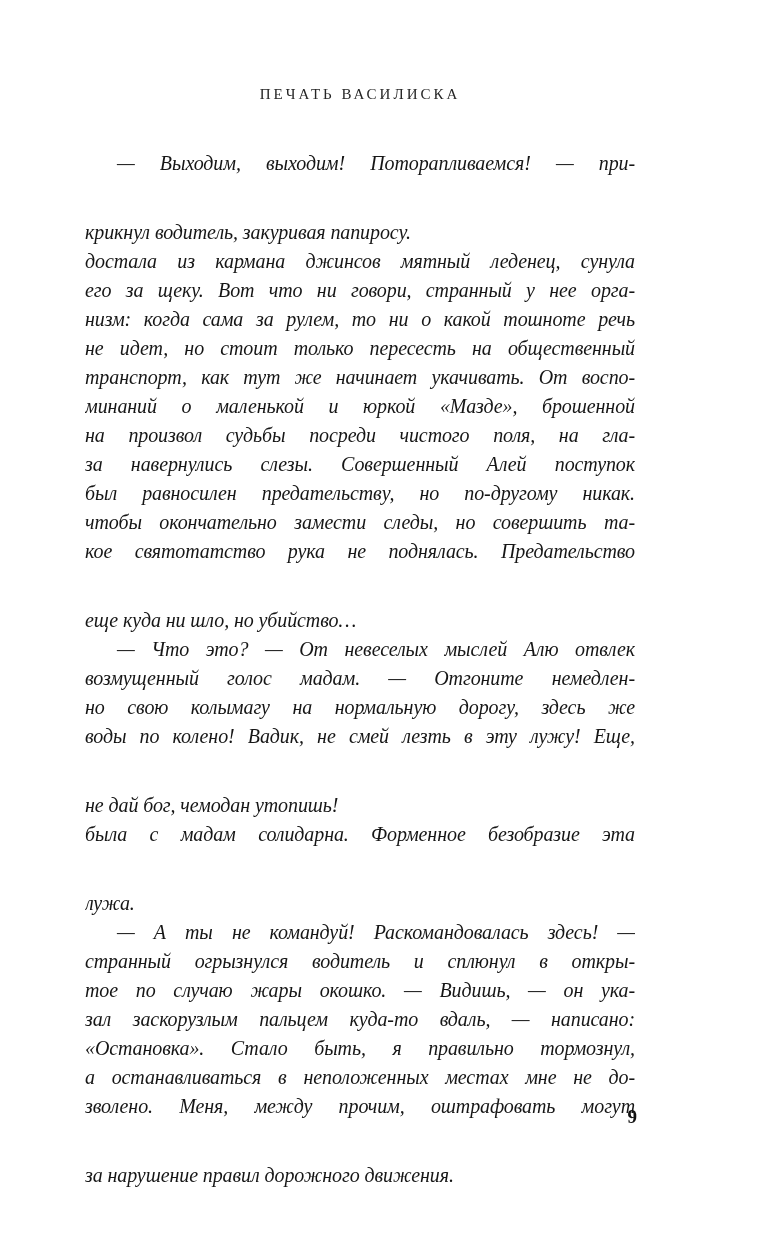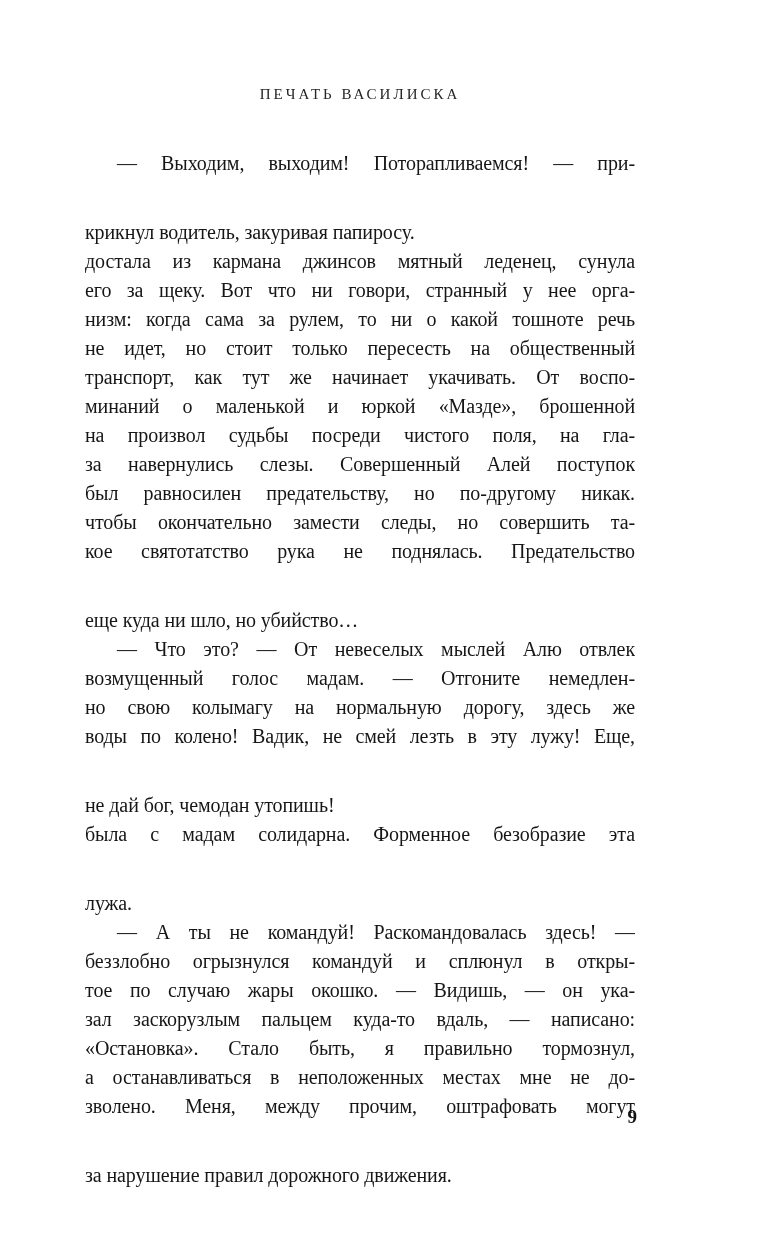--- a/index.html
+++ b/index.html
@@ -25,20 +25,21 @@
     font-size: 15px;
     letter-spacing: 3px;
     font-weight: normal;
     color: #262626;
   }
   .text-block {
     position: absolute;
     top: 149px;
     left: 85px;
     width: 550px;
+    font-style: italic;
   }
   .para {
     margin: 0;
     padding: 0;
   }
   .line {
     height: 29px;
     line-height: 29px;
     font-size: 20px;
     letter-spacing: -0.1px;
@@ -96,21 +97,21 @@
         <div class="line">но свою колымагу на нормальную дорогу, здесь же</div>
         <div class="line">воды по колено! Вадик, не смей лезть в эту лужу! Еще,</div>
         <div class="line para-end">не дай бог, чемодан утопишь!</div>
       </div>
       <div class="para">
         <div class="line">была с мадам солидарна. Форменное безобразие эта</div>
         <div class="line para-end">лужа.</div>
       </div>
       <div class="para">
         <div class="line indent">— А ты не командуй! Раскомандовалась здесь! —</div>
-        <div class="line">беззлобно огрызнулся командуй и сплюнул в откры-</div>
+        <div class="line">странный огрызнулся водитель и сплюнул в откры-</div>
         <div class="line">тое по случаю жары окошко. — Видишь, — он ука-</div>
         <div class="line">зал заскорузлым пальцем куда-то вдаль, — написано:</div>
         <div class="line">«Остановка». Стало быть, я правильно тормознул,</div>
         <div class="line">а останавливаться в неположенных местах мне не до-</div>
         <div class="line">зволено. Меня, между прочим, оштрафовать могут</div>
         <div class="line para-end">за нарушение правил дорожного движения.</div>
       </div>
     </div>
 
   <div class="page-number">9</div>

